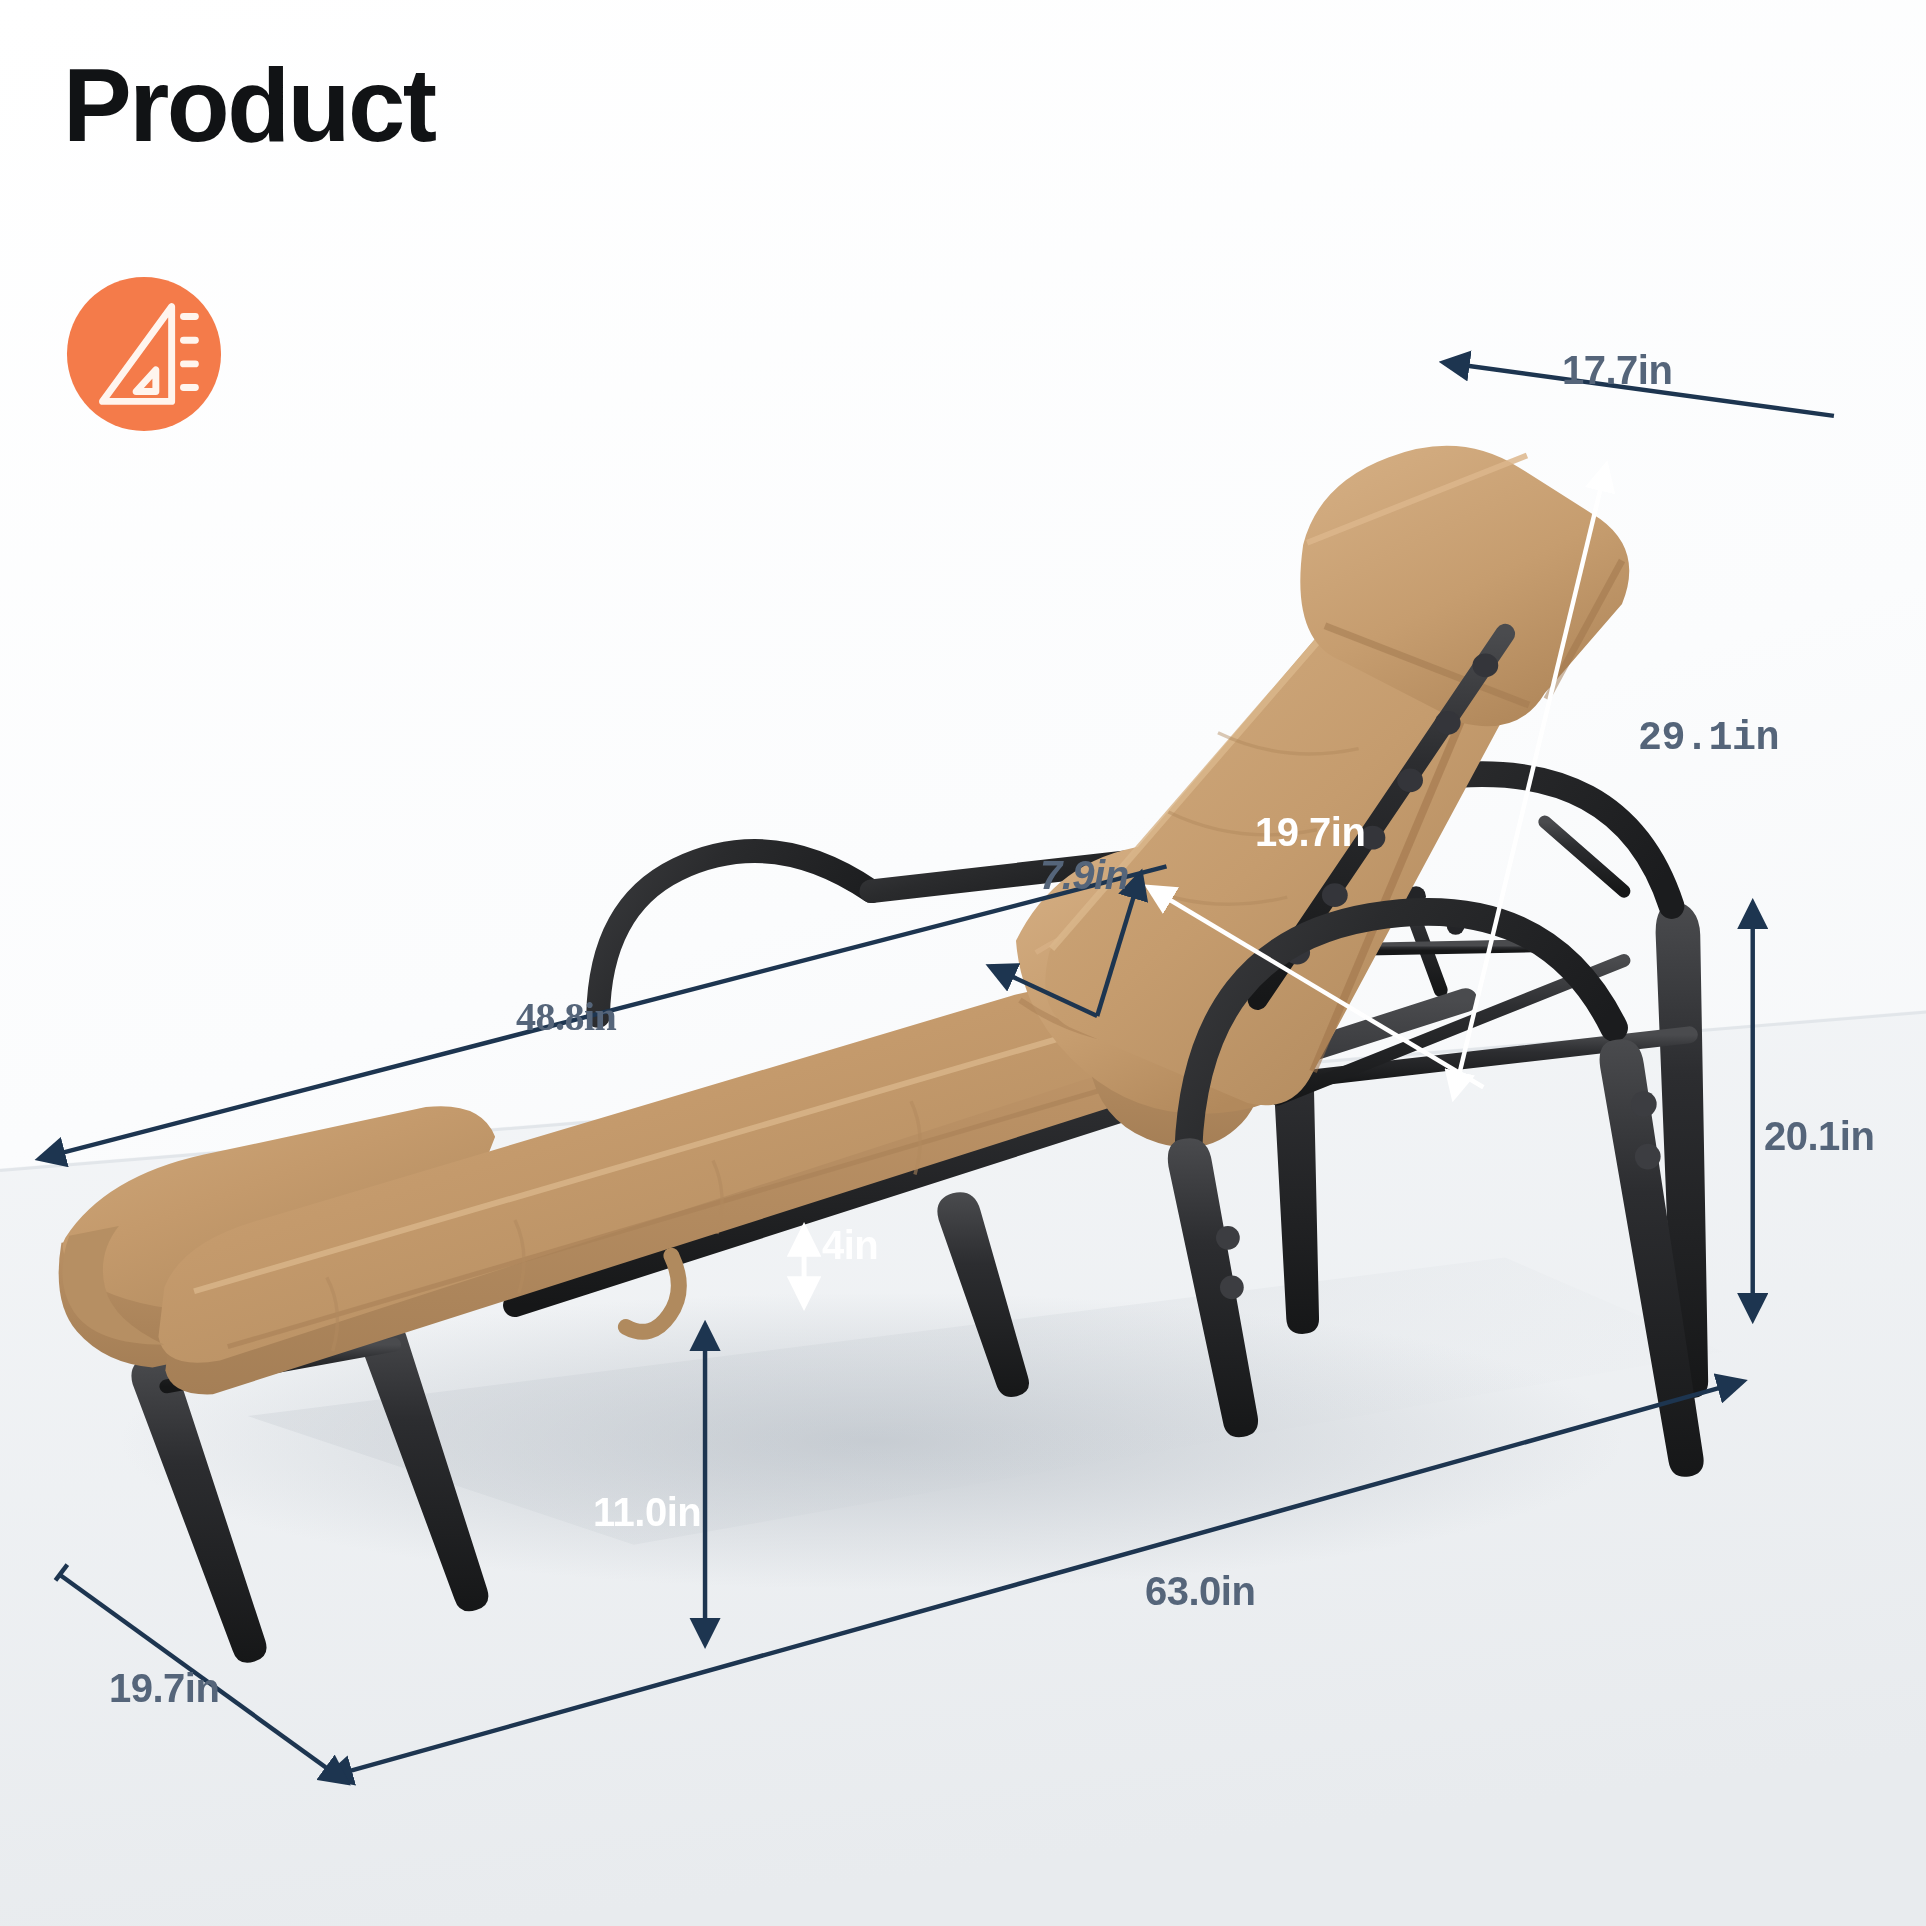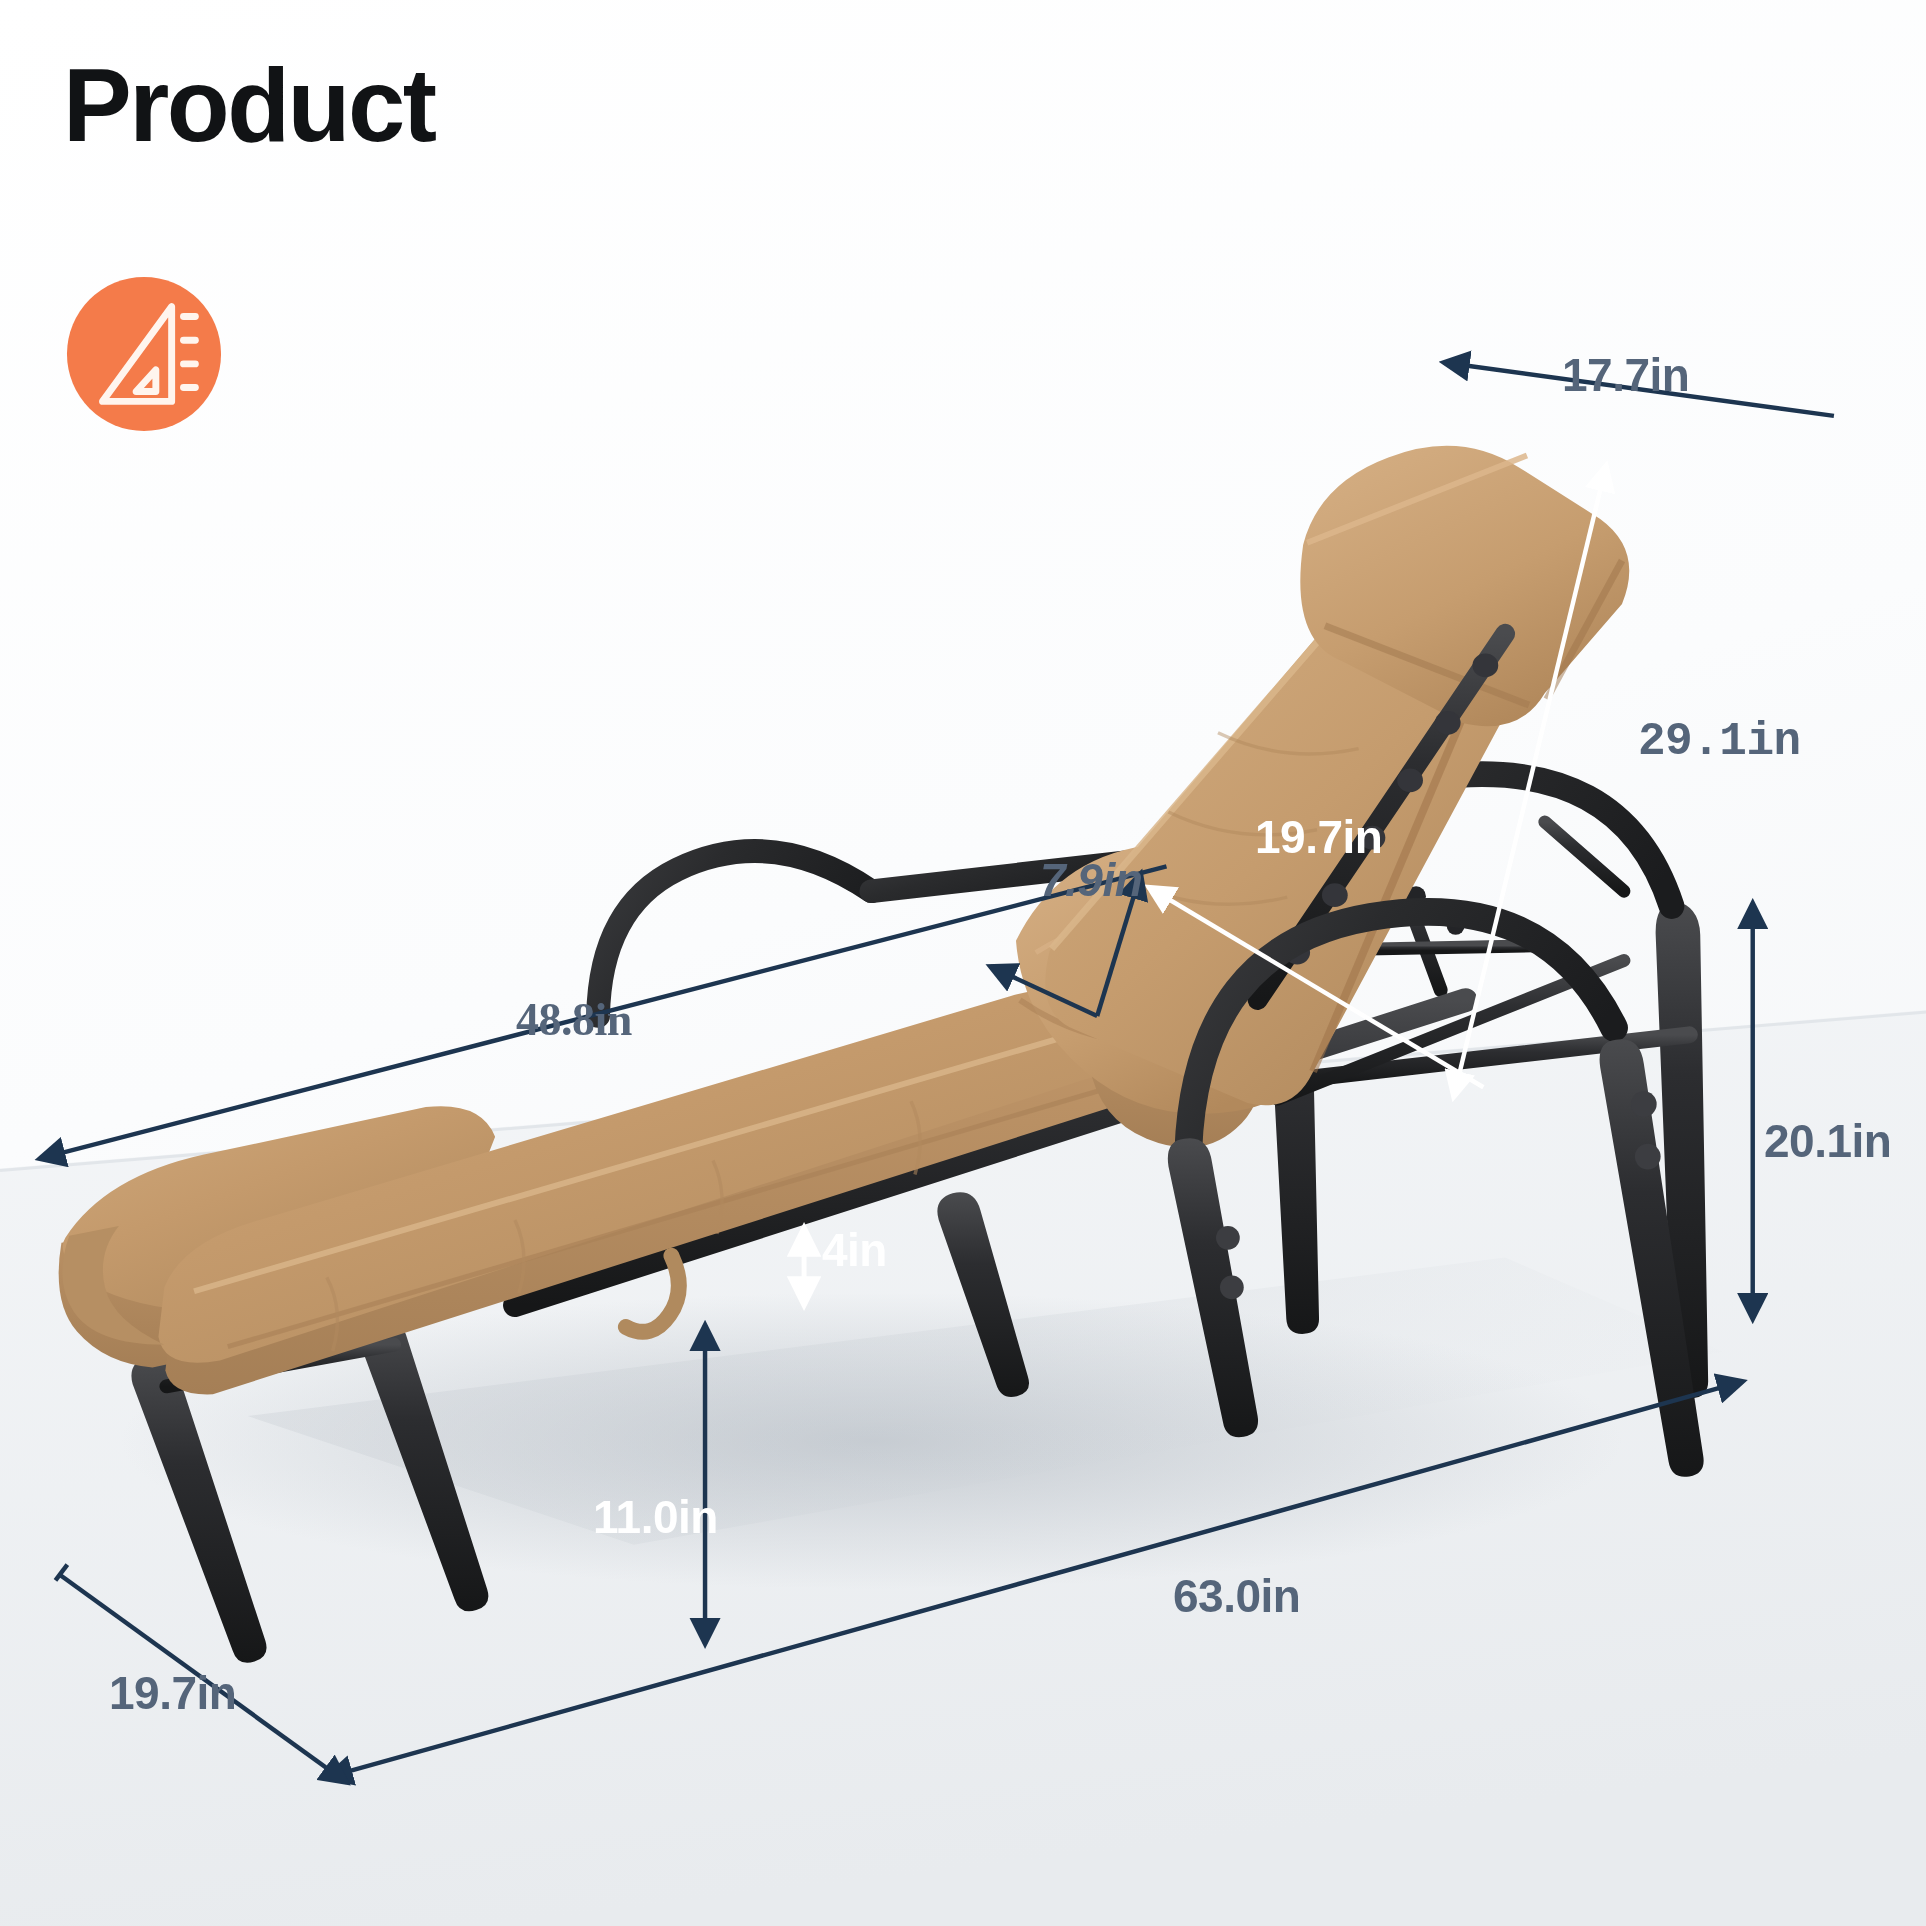--- a/index.html
+++ b/index.html
@@ -22,37 +22,37 @@
     line-height:1.06;
     color:#111315;
   }
   
   #icon-badge{
     left:65px;top:275px;width:158px;height:158px;
   }
   
   .dim{
     position:absolute;
-    font-size:46px;
+    font-size:40px;
     font-weight:600;
     letter-spacing:-0.5px;
     white-space:nowrap;
   }
   .dim.dark{color:#55657a;}
   .dim.light{color:#ffffff;}
 
   #dim-17-7{left:1562px;top:348px;}
   #dim-29-1{left:1638px;top:716px;font-family:Liberation Mono, monospace;}
   #dim-19-7-seat{left:1255px;top:810px;}
   #dim-7-9{left:1040px;top:853px;font-style:italic;}
   #dim-48-8{left:516px;top:993px;font-family:Liberation Serif, serif;}
   #dim-20-1{left:1764px;top:1097px;margin-top:17px;}
   #dim-4in{left:822px;top:1223px;}
   #dim-11-0{left:593px;top:1490px;text-align:right;}
-  #dim-63-0{left:1173px;top:1569px;}
+  #dim-63-0{left:1145px;top:1569px;}
   #dim-19-7-depth{left:109px;top:1666px;}
 </style>
 </head>
 <body>
 
 <div id="stage">
 
   <svg class="abs" width="1927" height="1927" viewBox="0 0 1946 1946" style="left:0;top:0;">
     <defs>
       <linearGradient id="gWall" x1="0" y1="0" x2="0.3" y2="1">

